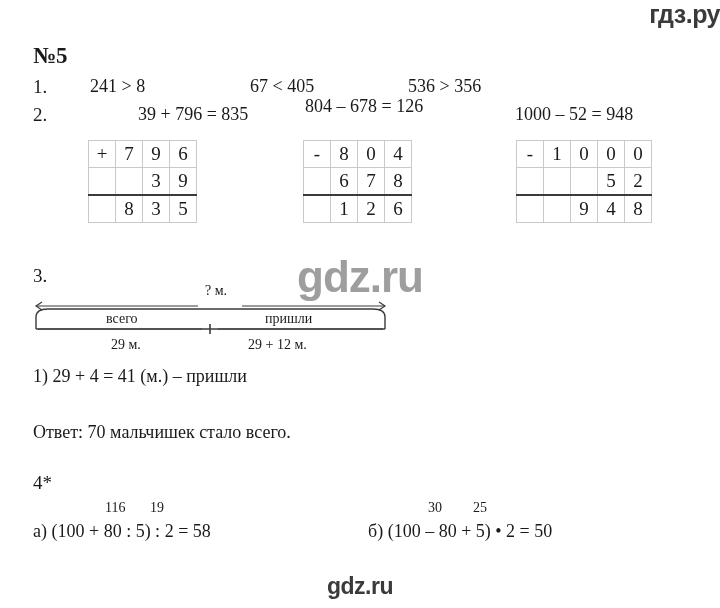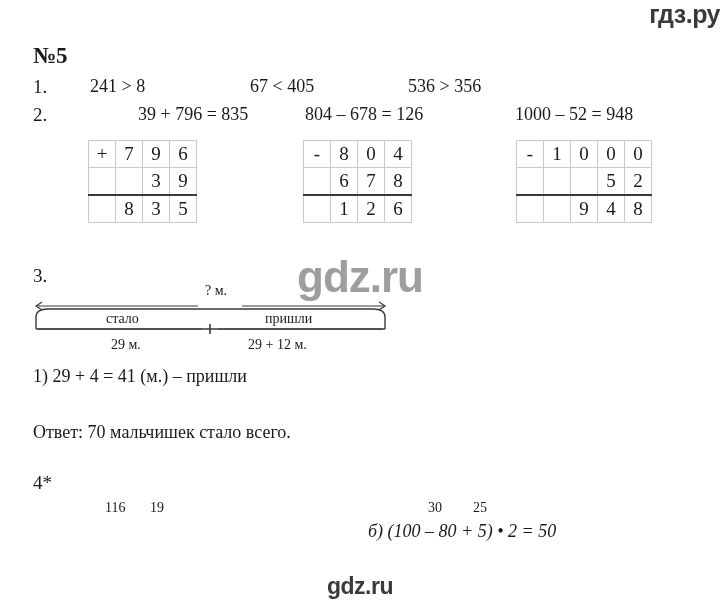--- a/index.html
+++ b/index.html
@@ -135,21 +135,21 @@
 
   <div class="task-no">№5</div>
 
   <div class="item-num" style="left:33px; top:76px;">1.</div>
   <div class="line-text" style="left:90px; top:76px;">241 &gt; 8</div>
   <div class="line-text" style="left:250px; top:76px;">67 &lt; 405</div>
   <div class="line-text" style="left:408px; top:76px;">536 &gt; 356</div>
 
   <div class="item-num" style="left:33px; top:104px;">2.</div>
   <div class="line-text" style="left:90px; top:104px;margin-left:48px;">39 + 796 = 835</div>
-  <div class="line-text" style="left:305px; top:104px;">804 – 678 = 126</div>
+  <div class="line-text" style="left:305px; top:96px;">804 – 678 = 126</div>
   <div class="line-text" style="left:515px; top:104px;text-align:center;">1000 – 52 = 948</div>
 
   <table class="grid" style="left:88px; top:140px;">
     <tbody>
         <tr>
       <td>+</td>
       <td>7</td>
       <td>9</td>
       <td>6</td>
     </tr>
@@ -229,31 +229,32 @@
 
       <path d="M6,46 L6,34 Q6,26 18,26 L343,26 Q355,26 355,34 L355,46" fill="none" stroke="#3a3a3a" stroke-width="1.4"></path>
       <line x1="6" y1="46" x2="355" y2="46" stroke="#3a3a3a" stroke-width="1.4"></line>
 
       <line x1="180" y1="41" x2="180" y2="51" stroke="#3a3a3a" stroke-width="1.6"></line>
 
       <line x1="8" y1="46" x2="172" y2="46" stroke="#3a3a3a" stroke-width="1"></line>
       <line x1="188" y1="46" x2="353" y2="46" stroke="#3a3a3a" stroke-width="1"></line>
     </svg>
     <div class="lbl q-mark">? м.</div>
-    <div class="lbl lbl-bylo">стало</div>
+    <div class="lbl lbl-bylo">всего</div>
     <div class="lbl lbl-prishli">пришли</div>
     <div class="lbl lbl-29">29 м.</div>
     <div class="lbl lbl-29-12">29 + 12 м.</div>
   </div>
 
   <div class="line-text" style="left:33px; top:366px;">1) 29 + 4 = 41 (м.) – пришли</div>
   <div class="line-text" style="left:33px; top:422px;">Ответ: 70 мальчишек стало всего.</div>
 
   <div class="item-num" style="left:33px; top:472px;">4*</div>
 
   <div class="over-num" style="left:105px; top:500px;">116</div>
   <div class="over-num" style="left:150px; top:500px;">19</div>
+  <div class="line-text" style="left:33px; top:521px;">а) (100 + 80 : 5) : 2 = 58</div>
 
   <div class="over-num" style="left:428px; top:500px;">30</div>
   <div class="over-num" style="left:473px; top:500px;">25</div>
-  <div class="line-text" style="left:368px; top:521px;font-style:italic;">б) (100 – 80 + 5) • 2 = 50</div>
+  <div class="line-text" style="left:368px; top:521px;">б) (100 – 80 + 5) • 2 = 50</div>
 
 </div>
 
 </body></html>

